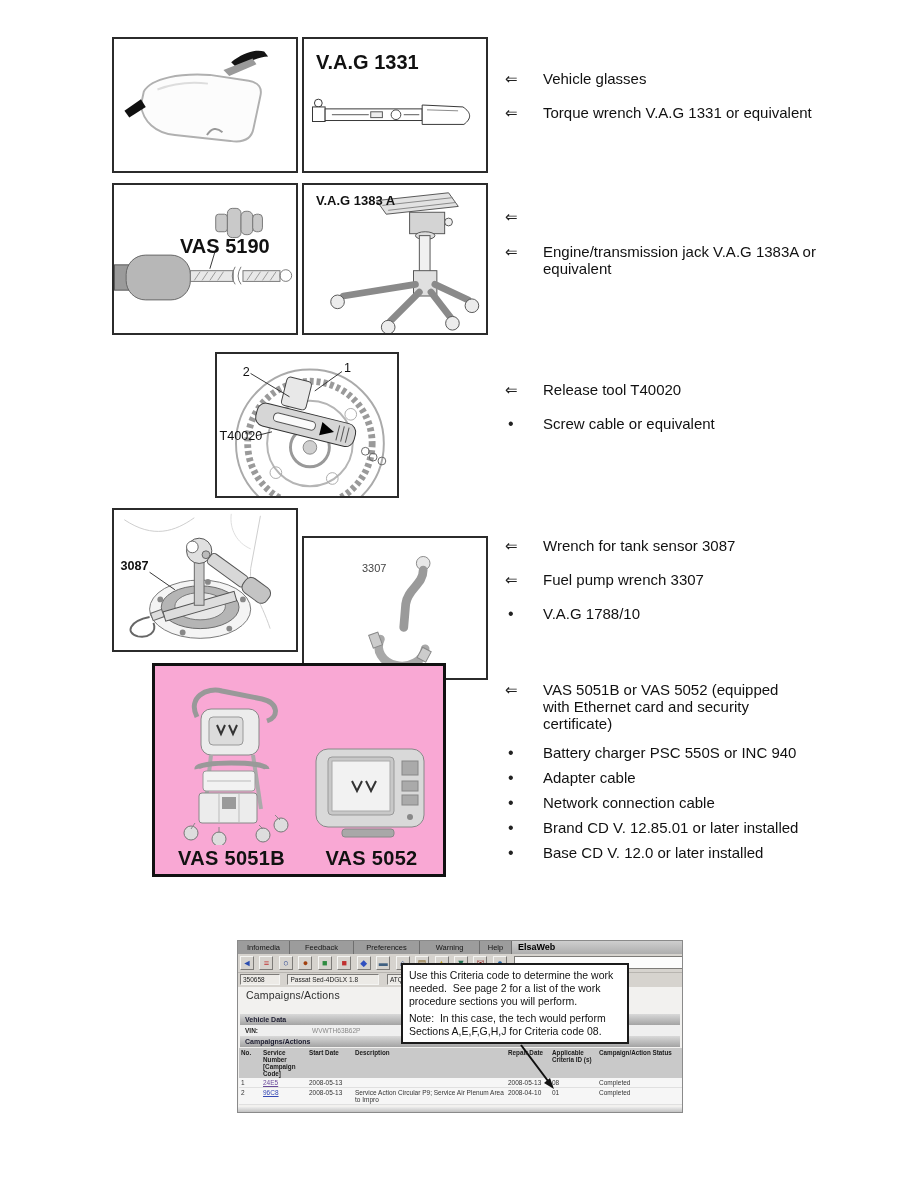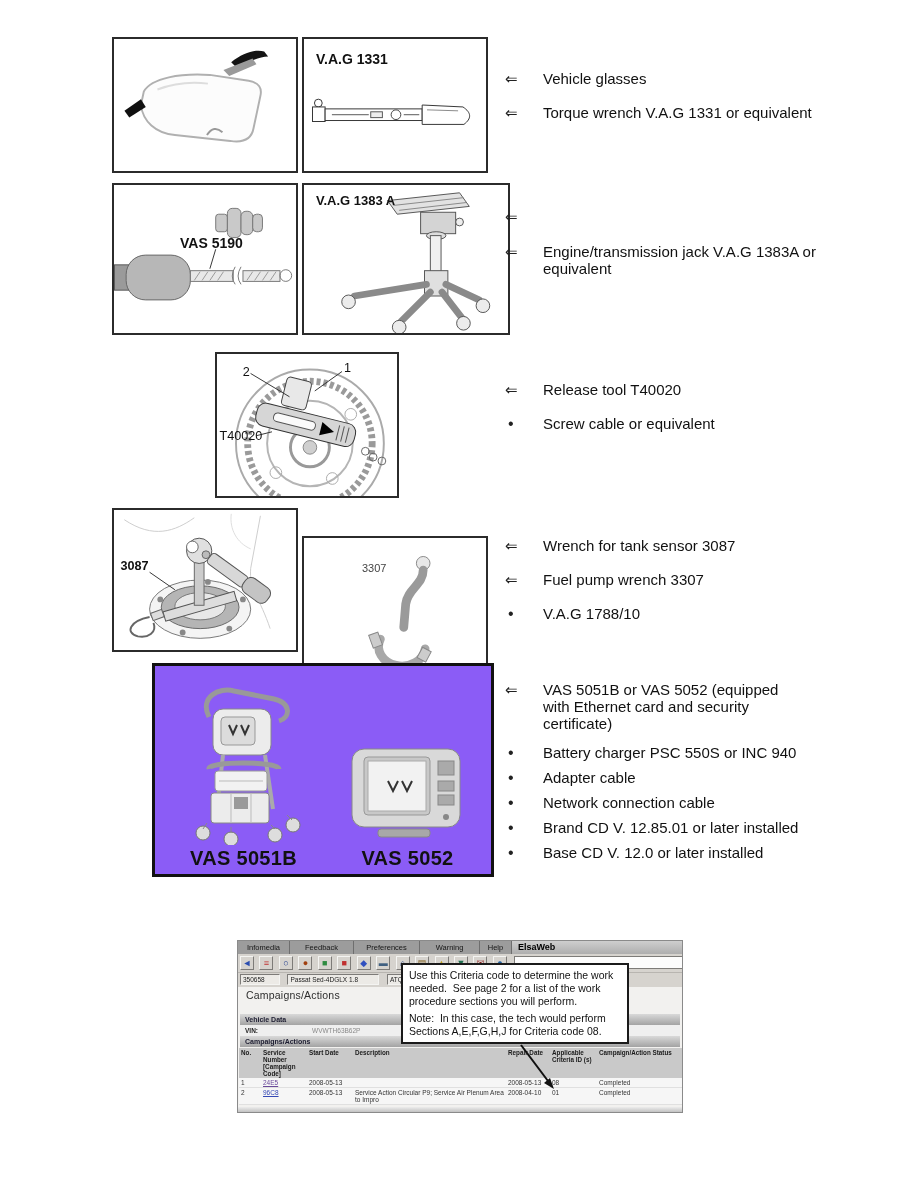--- a/index.html
+++ b/index.html
@@ -2,34 +2,34 @@
 <html><head>
 <meta charset="utf-8">
 <style>
 *{box-sizing:border-box;margin:0;padding:0}
 body{background:#fff}
 .page{position:relative;width:918px;height:1188px;background:#fff;font-family:"Liberation Sans",sans-serif;color:#111;overflow:hidden}
 
 
 .tbox{position:absolute;border:2px solid #2b2b2b;background:#fff;overflow:hidden}
 .tbox svg{width:100%;height:100%;display:block}
-.blabel{position:absolute;font-weight:bold;font-size:14px;color:#111;z-index:2}
+.blabel{position:absolute;font-weight:bold;font-size:20px;color:#111;z-index:2}
 .blabel.small{font-weight:normal;font-size:11px;color:#444}
 
 
 .tcol{position:absolute;left:505px;width:365px}
 .titem{display:flex;align-items:flex-start;margin-bottom:17px}
 .marker{flex:0 0 38px;font-size:15px;line-height:17px;color:#222}
 .marker.bullet{font-size:16px;padding-left:3px}
 .ttext{font-size:15px;line-height:17px;color:#111}
 .w260{max-width:262px}.w312{max-width:312px}
 .mb18{margin-bottom:18px}.mb12{margin-bottom:12px}.mb8{margin-bottom:8px}
 
 
-.bigbox{position:absolute;left:152px;top:663px;width:342px;height:214px;border:3px solid #111;background:#8b5cf6;display:flex;justify-content:space-around;align-items:flex-end;padding:6px 4px 4px;overflow:hidden}
+.bigbox{position:absolute;left:152px;top:663px;width:294px;height:214px;border:3px solid #111;background:#f9a8d4;display:flex;justify-content:space-around;align-items:flex-end;padding:6px 4px 4px;overflow:hidden}
 .devcol{display:flex;flex-direction:column;align-items:center}
 .devlabel{font-weight:bold;font-size:20px;margin-top:2px;letter-spacing:.3px}
 
 
 .elsa{position:absolute;left:237px;top:940px;width:446px;height:173px;background:#f2f1ef;border:1px solid #8a8a8a;overflow:hidden}
 .emenu{position:absolute;left:0;top:0;right:0;height:13px;display:flex;background:#8f8f8f}
 .emi{height:13px;line-height:13px;font-size:7.5px;color:#151515;text-align:center;border-right:1px solid #6e6e6e;background:#9c9c9c;overflow:hidden}
 .etitle{flex:1;height:13px;line-height:13px;font-weight:bold;font-size:9px;color:#000;padding-left:6px;background:linear-gradient(#cecece,#aeaeae)}
 .etb{position:absolute;left:0;top:13px;right:0;height:19px;background:#d6d3ce;border-bottom:1px solid #b8b5b0;padding:2px 0 0 2px;white-space:nowrap}
 .tbtn{display:inline-block;width:14px;height:14px;margin-right:1px;background:#d6d3ce;border:1px solid;border-color:#f4f4f2 #7d7b78 #7d7b78 #f4f4f2;text-align:center;vertical-align:top}
@@ -115,21 +115,21 @@
         <line x1="98" y1="98" x2="104" y2="89"></line>
           <line x1="106" y1="98" x2="112" y2="89"></line>
         <line x1="136" y1="98" x2="142" y2="89"></line>
           <line x1="144" y1="98" x2="150" y2="89"></line>
         <line x1="152" y1="98" x2="158" y2="89"></line>
           <line x1="160" y1="98" x2="166" y2="89"></line>
       </g>
       <line x1="104" y1="66" x2="98" y2="86" stroke="#333"></line>
     </svg>
   </div>
-  <div class="tbox" style="left:302px;top:183px;width:208px;height:152px">
+  <div class="tbox" style="left:302px;top:183px;width:186px;height:152px">
     <div class="blabel" style="left:12px;top:8px;font-size:13px">V.A.G 1383 A</div>
     <svg viewBox="0 0 186 152">
       <polygon points="74,16 148,8 158,22 84,30" fill="#e2e2e2" stroke="#555"></polygon>
       <line x1="80" y1="21" x2="152" y2="13" stroke="#888"></line>
       <line x1="86" y1="26" x2="155" y2="18" stroke="#888"></line>
       <rect x="108" y="28" width="36" height="22" fill="#d4d4d4" stroke="#555"></rect>
       <circle cx="148" cy="38" r="4" fill="#eee" stroke="#555"></circle>
       <ellipse cx="124" cy="52" rx="10" ry="4" fill="#ddd" stroke="#555"></ellipse>
       <rect x="118" y="52" width="11" height="38" fill="#f0f0f0" stroke="#555"></rect>
       <rect x="112" y="88" width="24" height="26" fill="#e0e0e0" stroke="#555"></rect>

